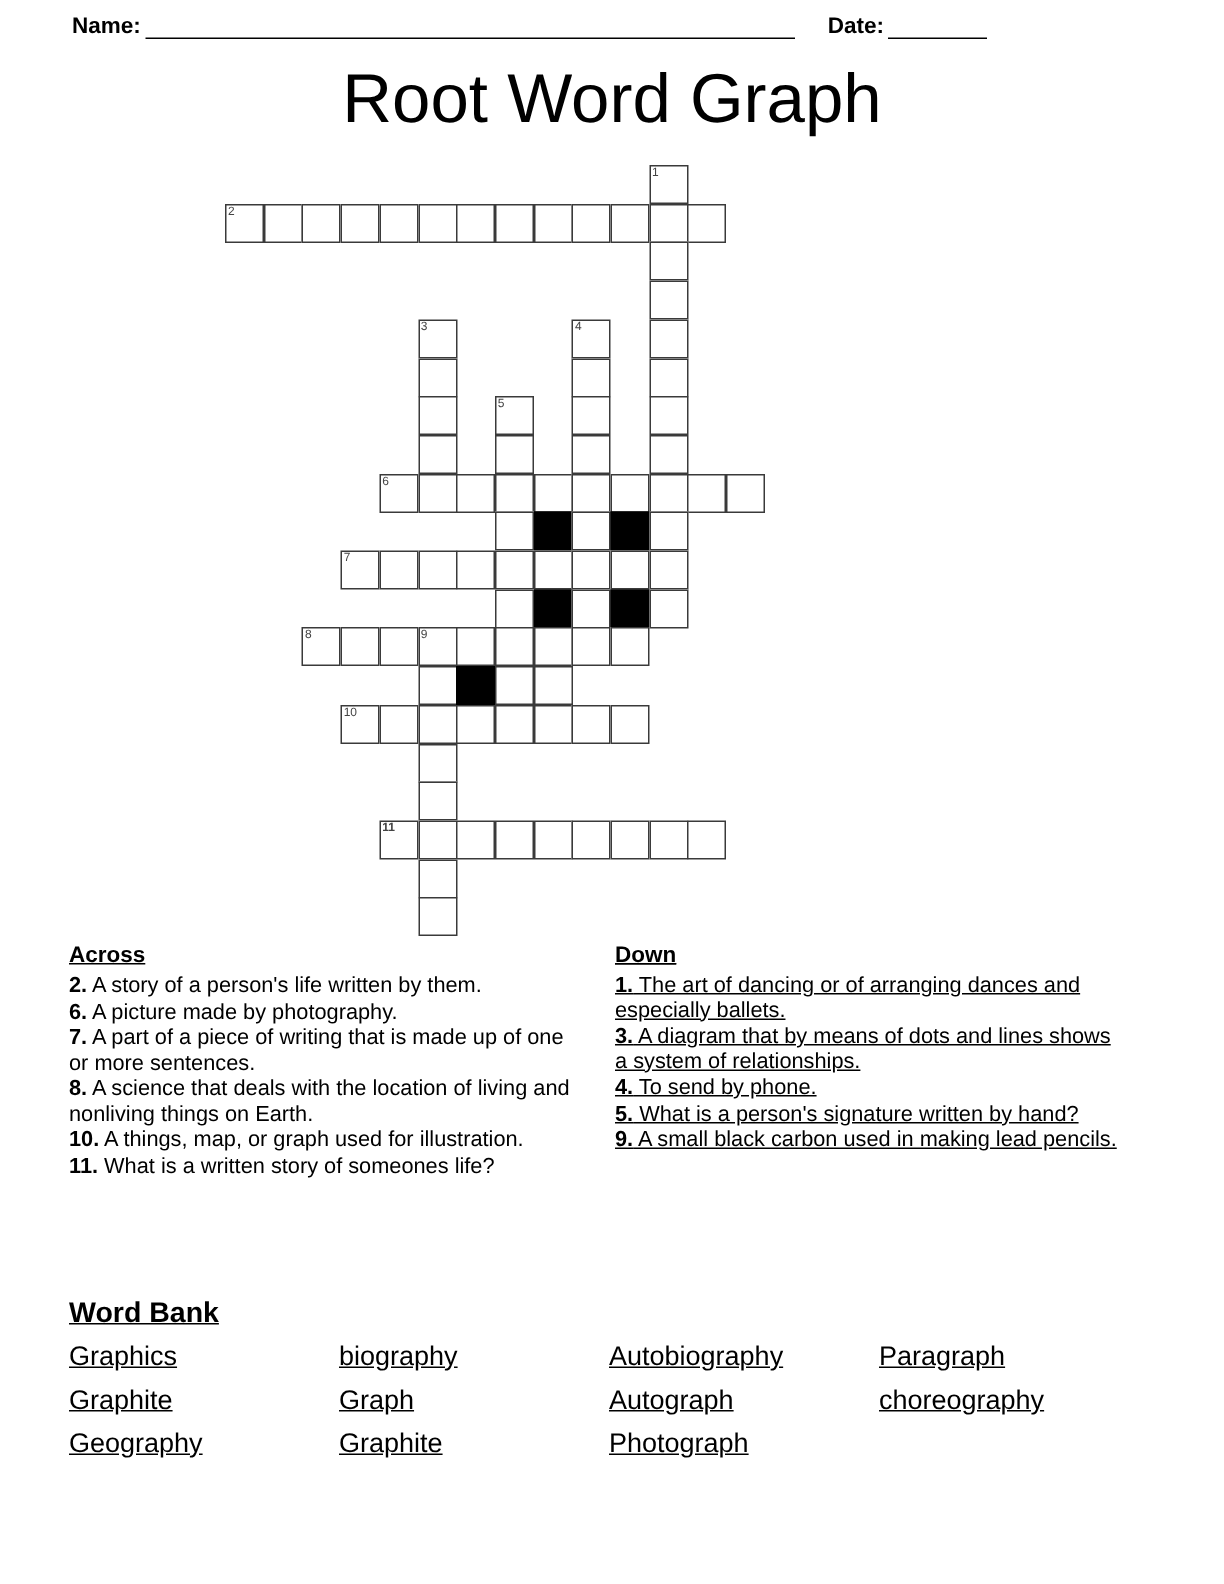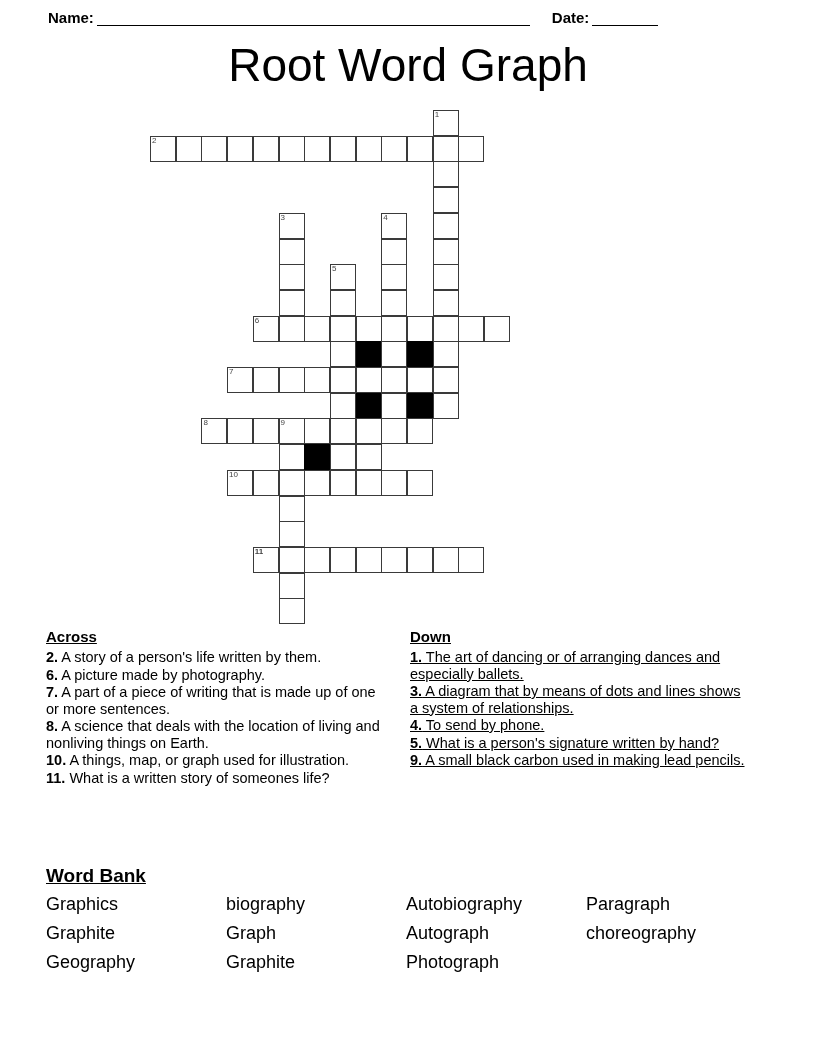--- a/index.html
+++ b/index.html
@@ -142,20 +142,21 @@
   }
   .wb-grid {
     display: grid;
     grid-template-columns: 180px 180px 180px 180px;
     row-gap: 5px;
   }
   .wb-word {
     font-size: 18px;
     line-height: 24px;
     white-space: nowrap;
+    text-decoration: underline;
   }
 </style>
 </head>
 <body>
 
 <div class="page">
 
   <div class="namedate">
     <span class="nd-label">Name:</span>
     <span class="nd-rule name"></span>

